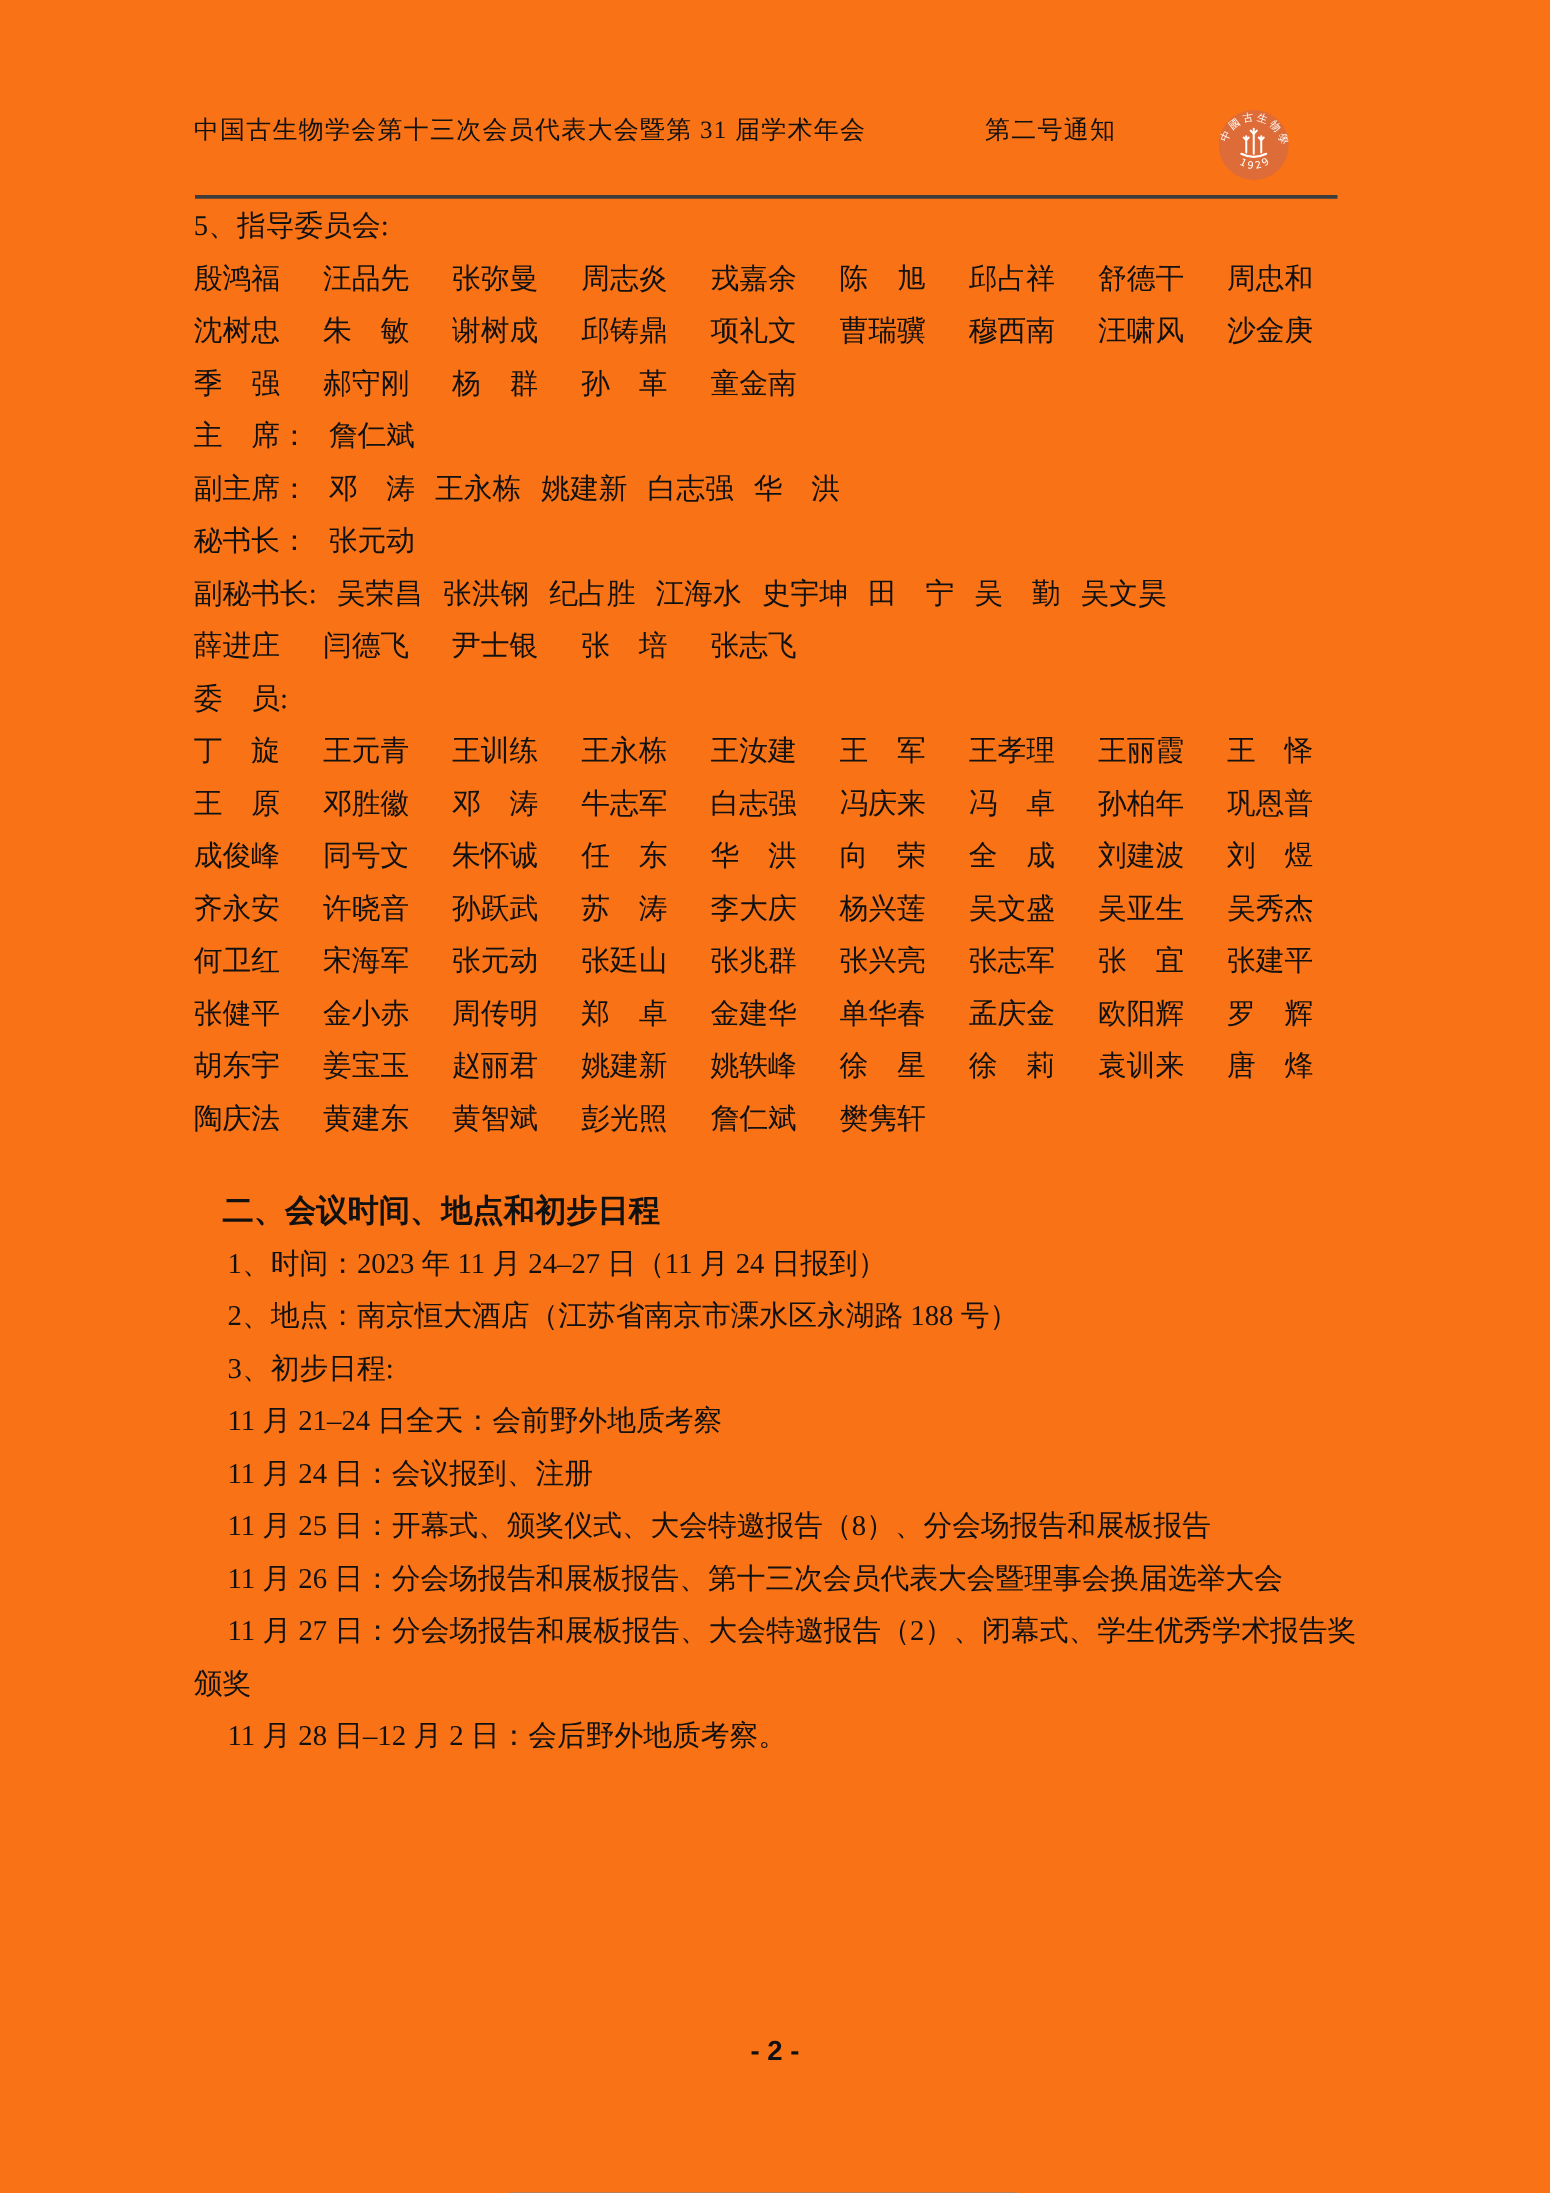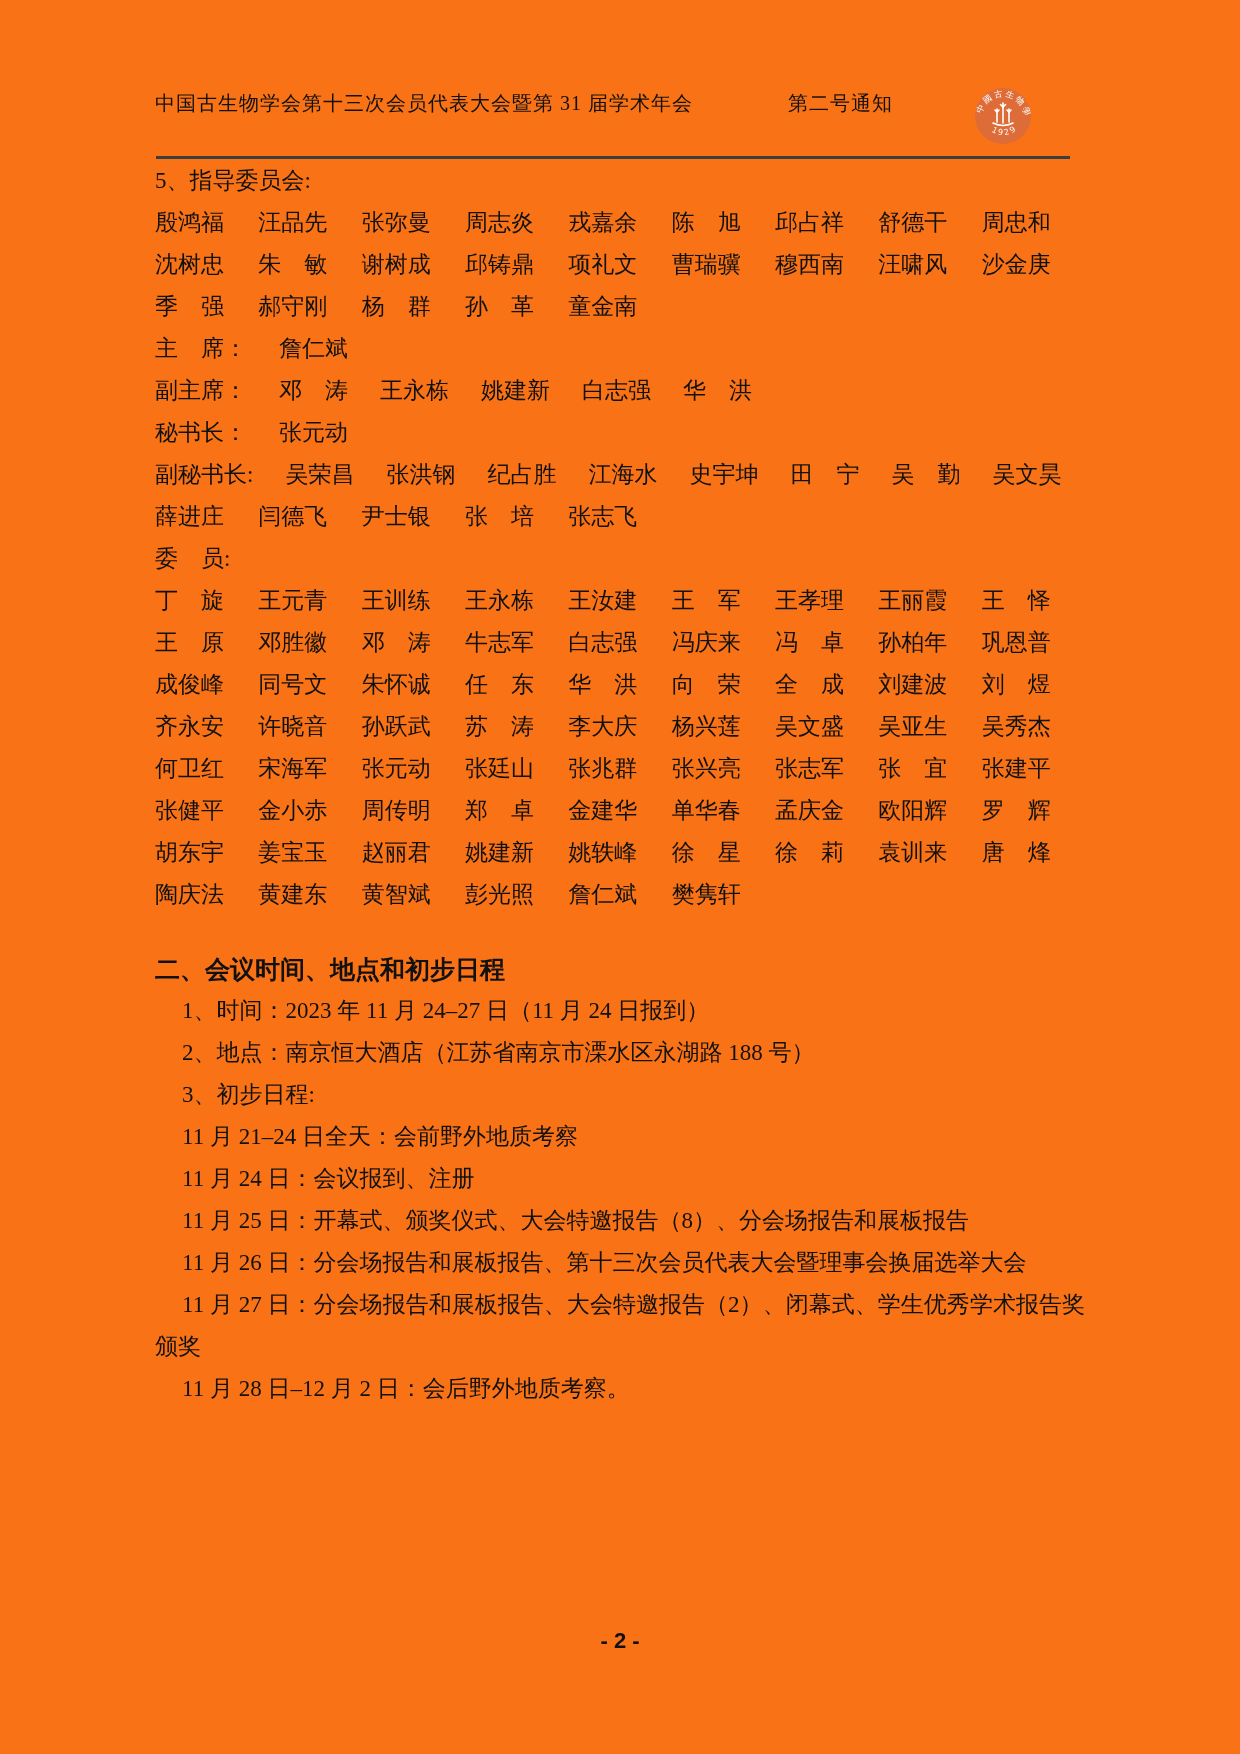--- a/index.html
+++ b/index.html
@@ -17,27 +17,28 @@
   .logo { position:absolute; left:974px; top:87px; width:58px; height:58px; }
   .hdr-rule { position:absolute; left:156px; top:156px; width:914px; height:3px; background:#3d3d3d; }
   
   .content {
     position:absolute; left:155px; top:160px; width:930px;
     font-size:23px; line-height:42px;
   }
   .line { white-space:nowrap; }
   .name-grid { display:grid; grid-template-columns:repeat(9,1fr); }
   .name-grid span { white-space:nowrap; }
-  .officer-row { display:flex; gap:32px; }
+  .officer-row { display:flex; gap:16px; }
   .officer-row span { white-space:nowrap; }
   .sec2-heading {
     margin-top:32px;
     font-family:"Liberation Sans","DejaVu Sans",sans-serif;
     font-weight:bold; font-size:25px; line-height:42px;
     white-space:nowrap;
+    margin-left:23px;
   }
   .para { margin:0; text-indent:27px; text-align:justify; text-justify:inter-ideograph; }
   
   .footer {
     position:absolute; left:0; right:0; top:1628px;
     text-align:center;
     font-family:"Liberation Sans","DejaVu Sans",sans-serif;
     font-weight:bold; font-size:22px;
   }
 </style>

